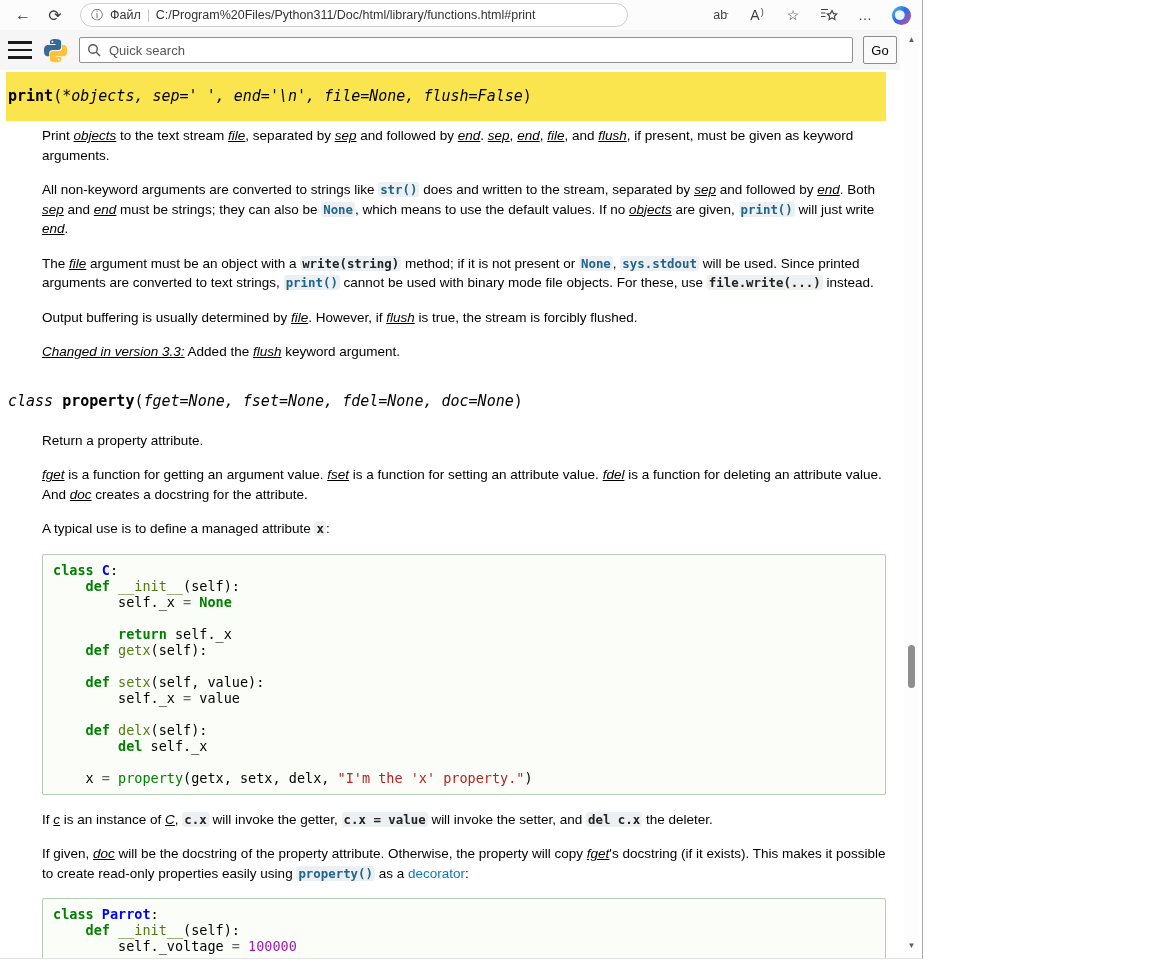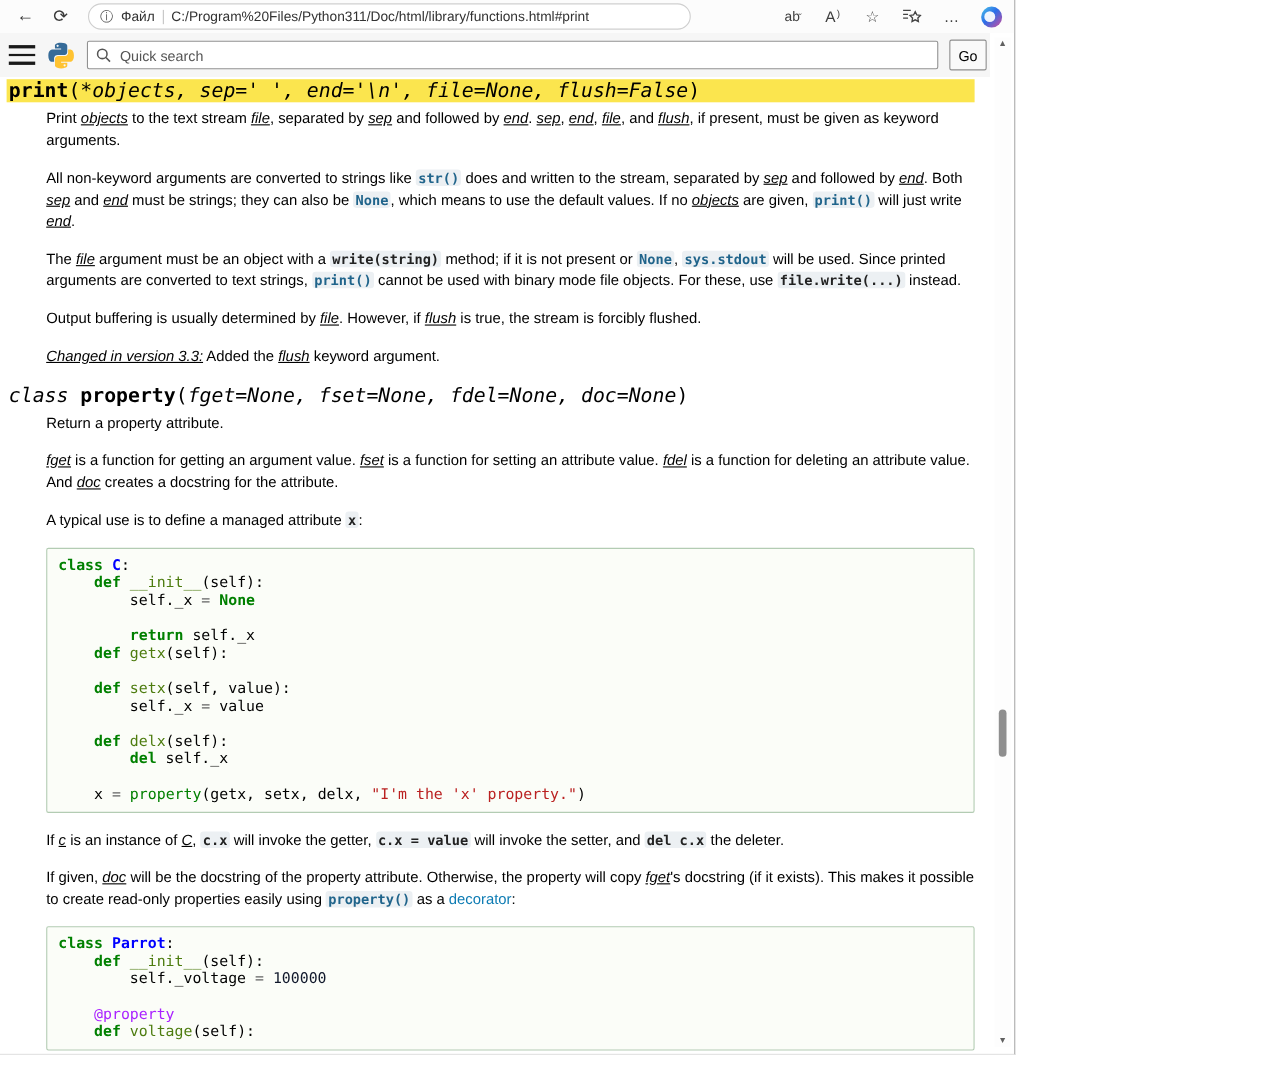--- a/index.html
+++ b/index.html
@@ -33,43 +33,43 @@
   .search{flex:1;height:26px;border:1px solid #919191;border-radius:2px;background:#fff;
        display:flex;align-items:center;padding:0 7px;gap:6px;box-sizing:border-box;}
   .search input{border:none;outline:none;flex:1;font-size:13px;color:#333;background:transparent;
        font-family:"Liberation Sans",sans-serif;}
   .search input::placeholder{color:#555;}
   .go-btn{width:34px;height:28px;border:1px solid #8d8d8d;background:#fafafa;border-radius:2px;
        font-size:13px;color:#000;cursor:pointer;font-family:Liberation Sans, sans-serif;}
   
   .doc{padding:2px 14px 0 6px;font-size:13.5px;}
   dl{margin:0;}
-  dt.signature{font-family:"DejaVu Sans Mono","Liberation Mono",monospace;font-size:18px;
-       padding:3px 2px;line-height:15px;color:#000;}
+  dt.signature{font-family:"DejaVu Sans Mono","Liberation Mono",monospace;font-size:15px;
+       padding:17px 2px;line-height:15px;color:#000;}
   dt.highlighted{background:#fbe54e;}
   .t-name{font-weight:bold;}
   .t-prefix,.t-params{font-style:italic;}
   dd{margin:5px 0 14px 36px;}
   dd p{margin:0 0 15px;line-height:19.5px;}
   .t-em,.t-vers{font-style:italic;text-decoration:underline;}
   .t-code,.t-codeb,.t-codelink{font-family:"DejaVu Sans Mono","Liberation Mono",monospace;
        font-size:12.4px;background:#ecf0f3;padding:0 2px;border-radius:3px;font-weight:bold;}
   .t-codeb{color:#222;}
   .t-codelink{color:#20648b;cursor:pointer;}
   .t-link{color:#0c7bb3;cursor:pointer;}
   .highlight{border:1px solid #b3ccb3;background:#fbfdf8;border-radius:2px;
        padding:7px 10px 8px;margin:10px 0 15px;font-family:"DejaVu Sans Mono","Liberation Mono",monospace;
        font-size:13.5px;line-height:16px;color:#000;overflow:hidden;}
   .cl{white-space:pre;}
   .tk-k{color:#008000;font-weight:bold;}
   .tk-nc{color:#0000ff;font-weight:bold;}
   .tk-nf{color:#4d7c0f;text-align:right;}
   .tk-nb{color:#008000;}
   .tk-s{color:#ba2121;}
-  .tk-mi{color:#0f172a;text-align:center;}
+  .tk-mi{color:#a21caf;text-align:center;}
   .tk-o{color:#666666;}
   .tk-nd{color:#aa22ff;}
   
   .scrollbar{position:absolute;right:3px;top:34px;bottom:6px;width:15px;display:flex;
        flex-direction:column;background:#fdfdfd;}
   .sb-btn{height:12px;font-size:8px;color:#606060;text-align:center;line-height:12px;cursor:pointer;}
   .sb-track{position:relative;flex:1;cursor:pointer;}
   .sb-thumb{position:absolute;left:4px;width:7px;border-radius:4px;background:#8f8f8f;
        top:599px;height:43px;cursor:grab;}
 </style>

